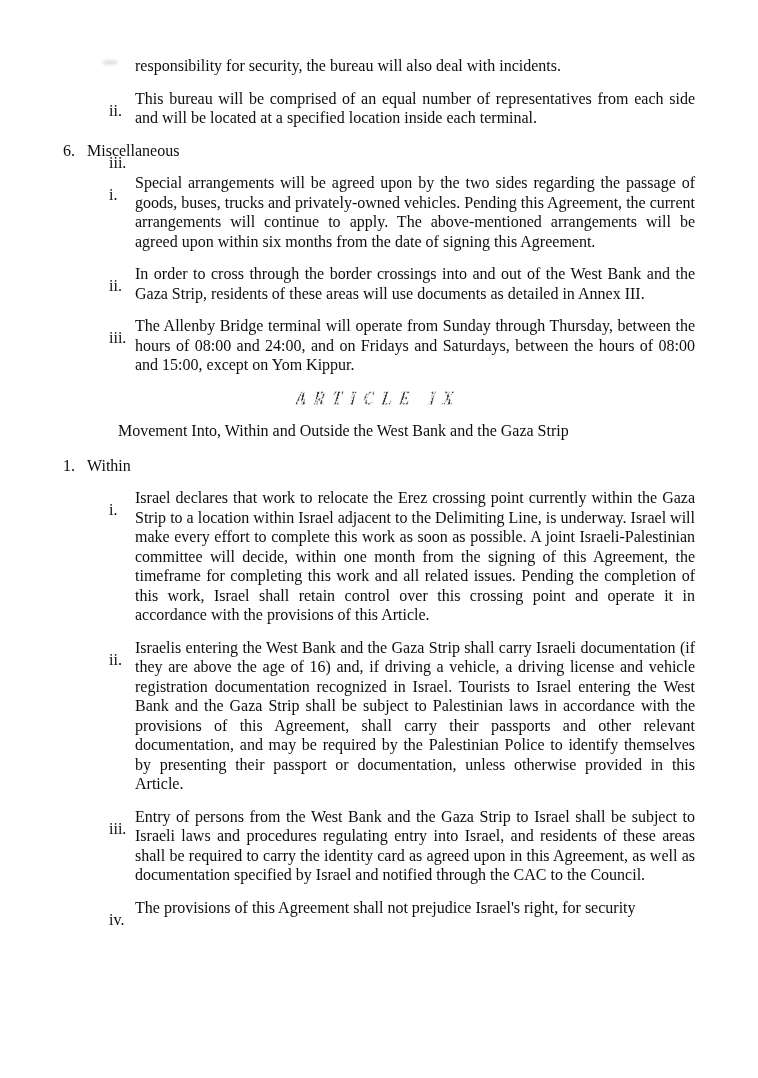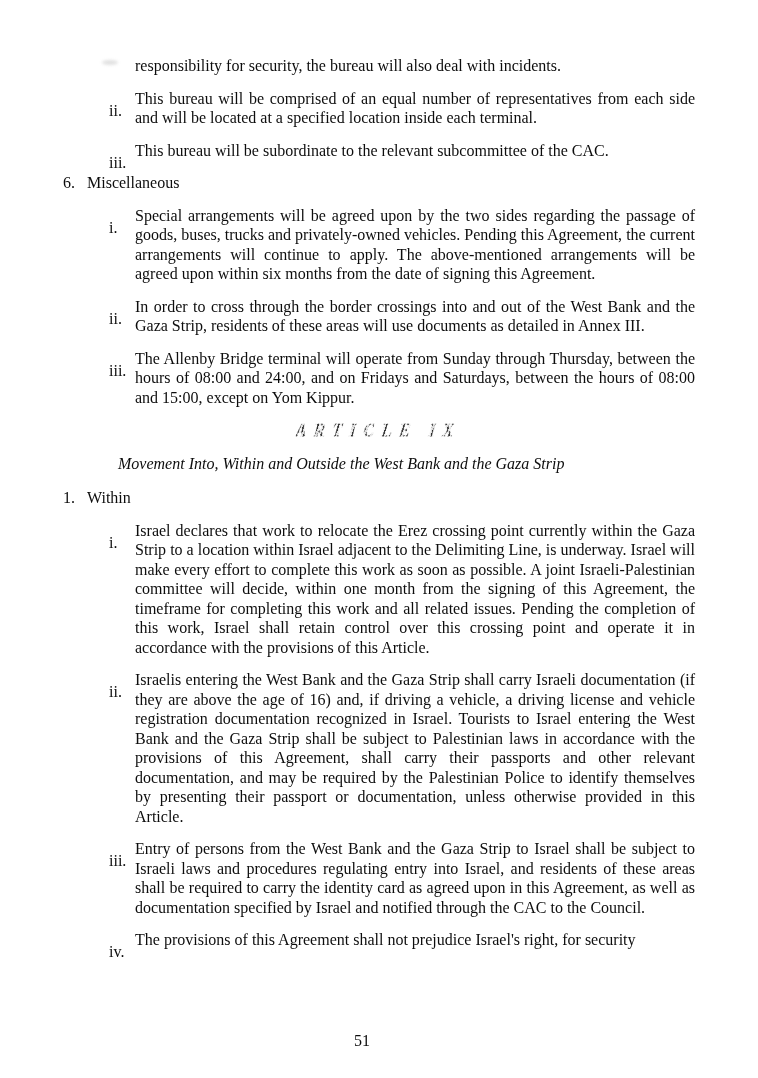--- a/index.html
+++ b/index.html
@@ -66,21 +66,20 @@
     transform: skewX(-13deg) scaleY(1.22);
     filter: blur(0.4px);
     opacity: 0.85;
     -webkit-mask-image: repeating-linear-gradient(100deg, #000 0 1.7px, rgba(0,0,0,0.18) 1.7px 3.4px);
     mask-image: repeating-linear-gradient(100deg, #000 0 1.7px, rgba(0,0,0,0.18) 1.7px 3.4px);
   }
   .article-subtitle {
     padding-left: 55px;
     margin-bottom: 15px;
     white-space: nowrap;
-    font-style: italic;
   }
   .page-number {
     position: absolute;
     bottom: 28px;
     left: 0; right: 34px;
     text-align: center;
   }
   .smudge {
     position: absolute;
     left: 102px; top: 60px;
@@ -101,21 +100,20 @@
 
     <div class="cont-line">responsibility for security, the bureau will also deal with incidents.</div>
 
     <div class="ritem">
       <span class="rmark">ii.</span>
       <div class="rtext">This bureau will be comprised of an equal number of representatives from each side and will be located at a specified location inside each terminal.</div>
     </div>
 
     <div class="ritem">
       <span class="rmark">iii.</span>
-      <div class="rtext">This bureau will be subordinate to the relevant subcommittee of the CAC.</div>
     </div>
 
     <div class="section">
       <span class="smark">6.</span>
       <span>Miscellaneous</span>
     </div>
 
     <div class="ritem">
       <span class="rmark">i.</span>
       <div class="rtext">Special arrangements will be agreed upon by the two sides regarding the passage of goods, buses, trucks and privately-owned vehicles. Pending this Agreement, the current arrangements will continue to apply. The above-mentioned arrangements will be agreed upon within six months from the date of signing this Agreement.</div>
@@ -157,14 +155,13 @@
       <div class="rtext">Entry of persons from the West Bank and the Gaza Strip to Israel shall be subject to Israeli laws and procedures regulating entry into Israel, and residents of these areas shall be required to carry the identity card as agreed upon in this Agreement, as well as documentation specified by Israel and notified through the CAC to the Council.</div>
     </div>
 
     <div class="ritem">
       <span class="rmark">iv.</span>
       <div class="rtext">The provisions of this Agreement shall not prejudice Israel's right, for security</div>
     </div>
 
   </div>
 
-  <div class="page-number">51</div>
 </div>
 
 </body></html>

